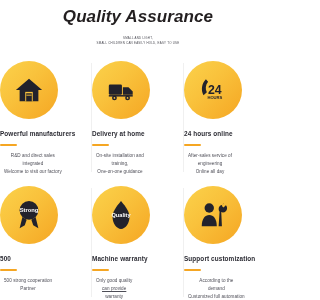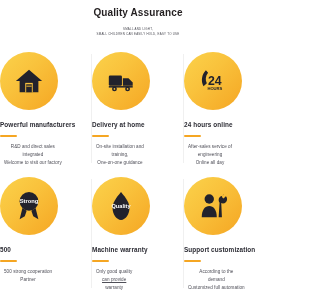--- a/index.html
+++ b/index.html
@@ -26,25 +26,26 @@
     padding-top: 7px;
     text-align: center;
   }
   .header-titles {
     display: flex;
     justify-content: center;
     align-items: baseline;
     gap: 34px;
   }
   .header-title {
-    font-size: 10px;
+    font-size: 17px;
     font-weight: bold;
     letter-spacing: 0.1px;
     color: #231f20;
     white-space: nowrap;
+    font-style: italic;
   }
   .header-sub {
     margin-top: 9px;
     text-align: center;
     line-height: 1.55;
   }
   .header-sub-line {
     font-size: 2.9px;
     letter-spacing: 0.25px;
     color: #4a4a52;

